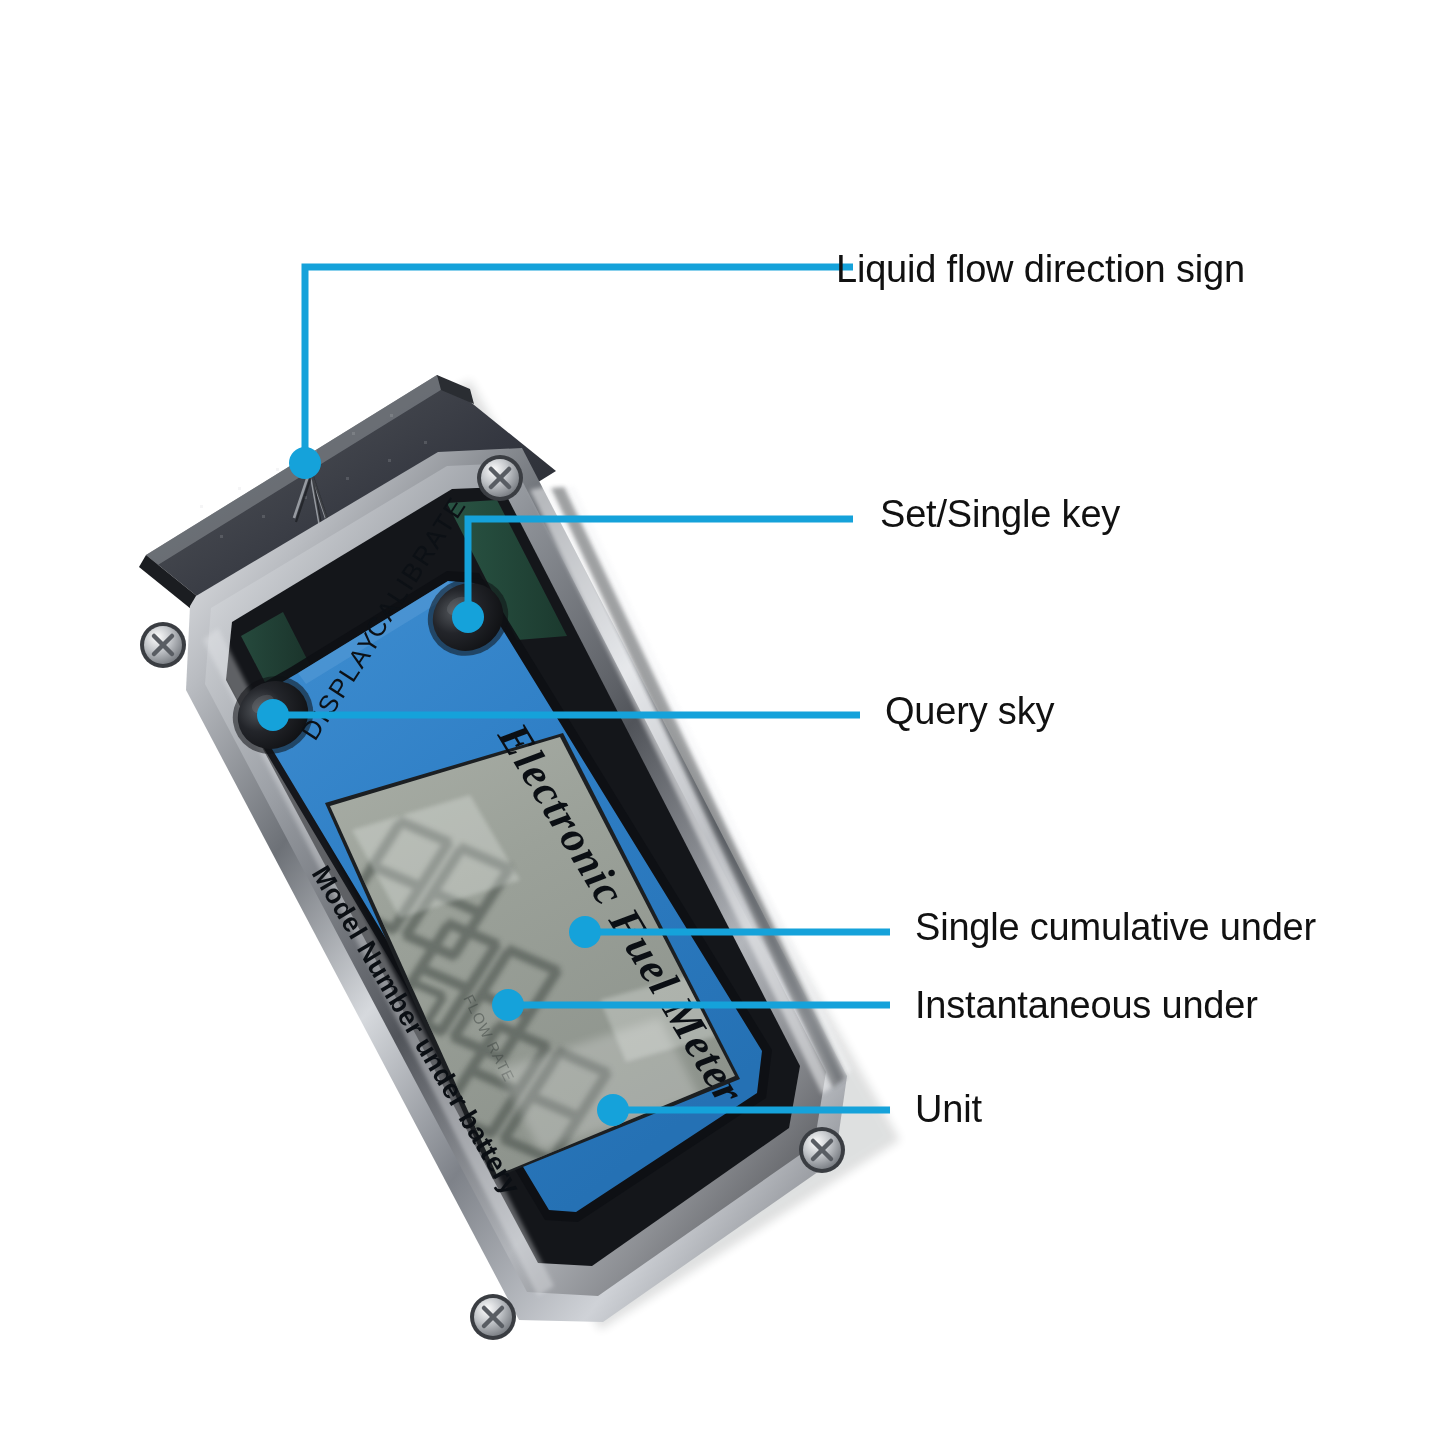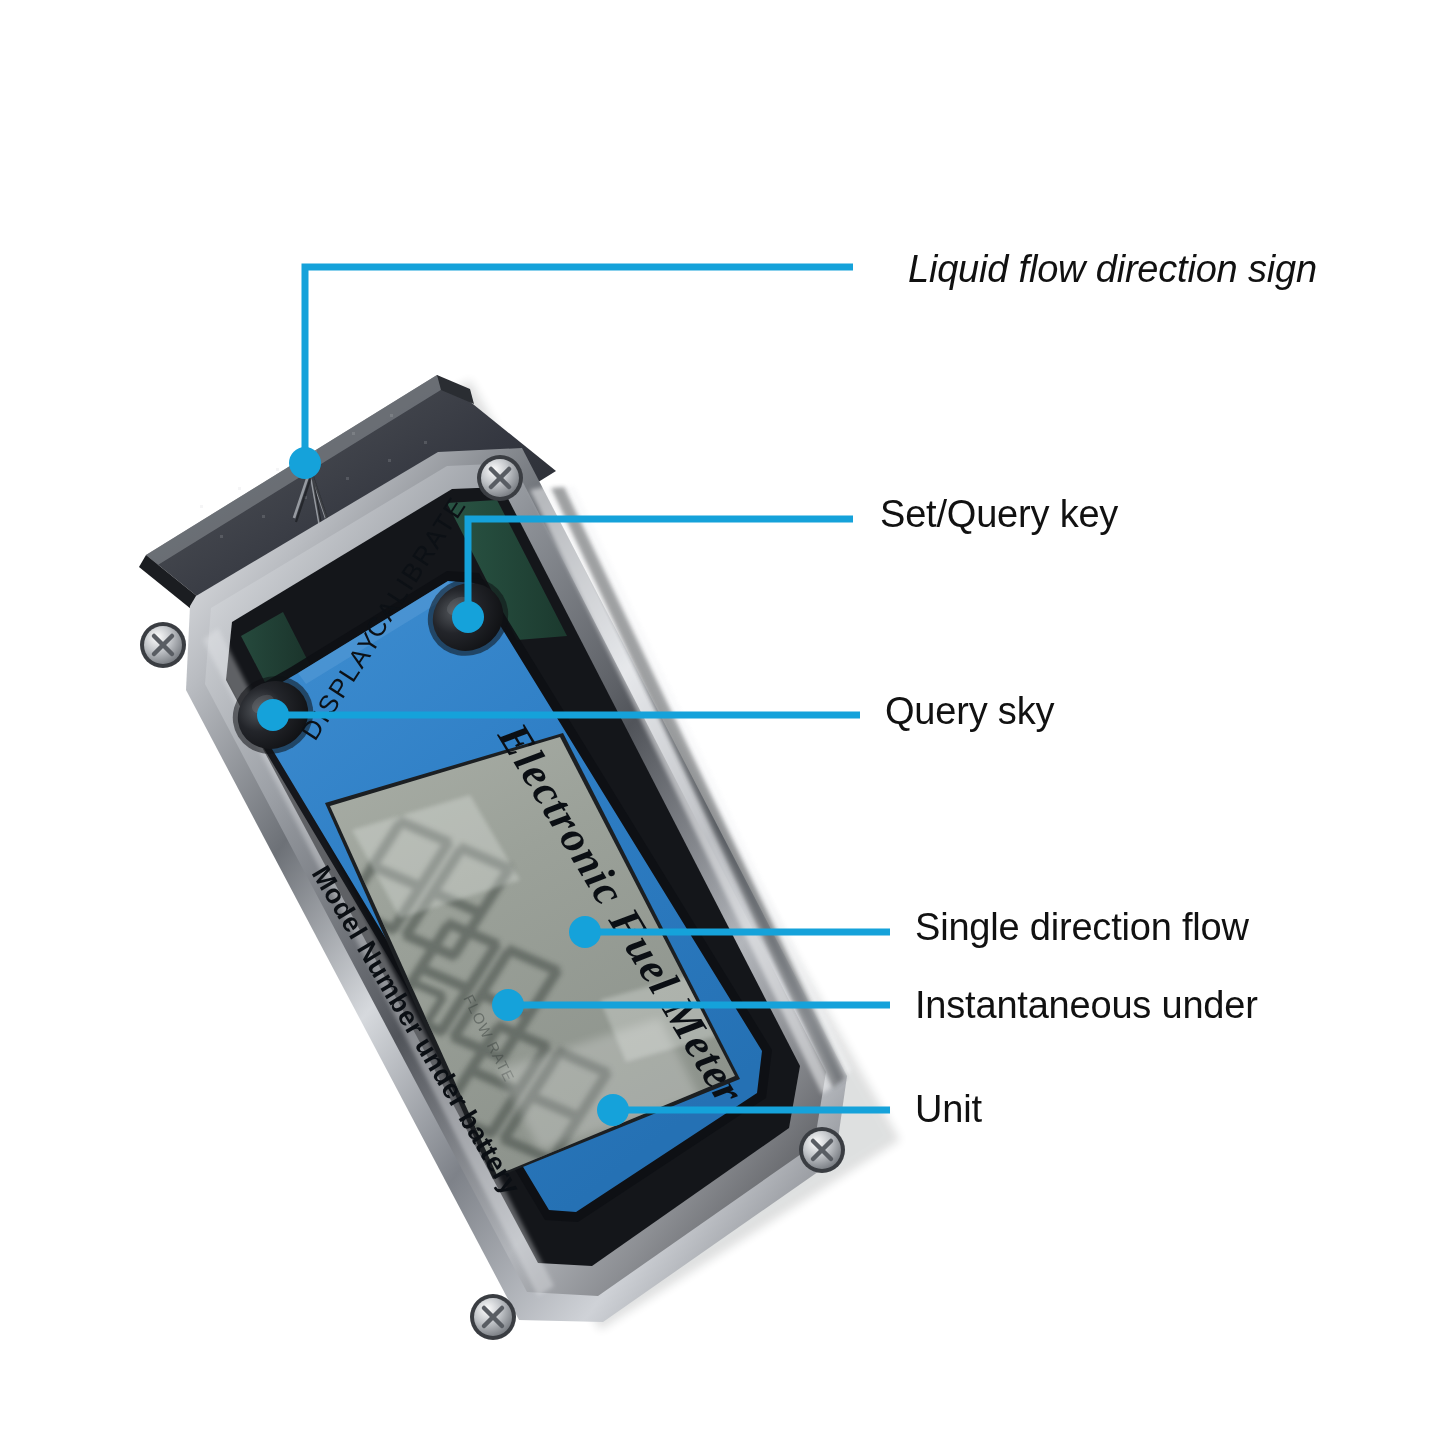--- a/index.html
+++ b/index.html
@@ -341,25 +341,25 @@
     <g fill="#15a2da">
       <circle cx="305" cy="463" r="16"></circle>
       <circle cx="468" cy="617" r="16"></circle>
       <circle cx="273" cy="715" r="16"></circle>
       <circle cx="585" cy="932" r="16"></circle>
       <circle cx="508" cy="1005" r="16"></circle>
       <circle cx="613" cy="1110" r="16"></circle>
     </g>
   </svg>
 
-  <div class="callout-label" style="left:908px;top:248px;font-style:italic;">Liquid flow direction sign</div>
-
-  <div class="callout-label" style="left:880px;top:493px;">Set/Query key</div>
+  <div class="callout-label" style="left:836px;top:248px;">Liquid flow direction sign</div>
+
+  <div class="callout-label" style="left:880px;top:493px;">Set/Single key</div>
 
   <div class="callout-label" style="left:885px;top:690px;">Query sky</div>
 
-  <div class="callout-label" style="left:915px;top:906px;">Single direction flow</div>
+  <div class="callout-label" style="left:915px;top:906px;">Single cumulative under</div>
 
   <div class="callout-label" style="left:915px;top:984px;">Instantaneous under</div>
 
   <div class="callout-label" style="left:915px;top:1088px;">Unit</div>
 
 </div>
 
 </body></html>

